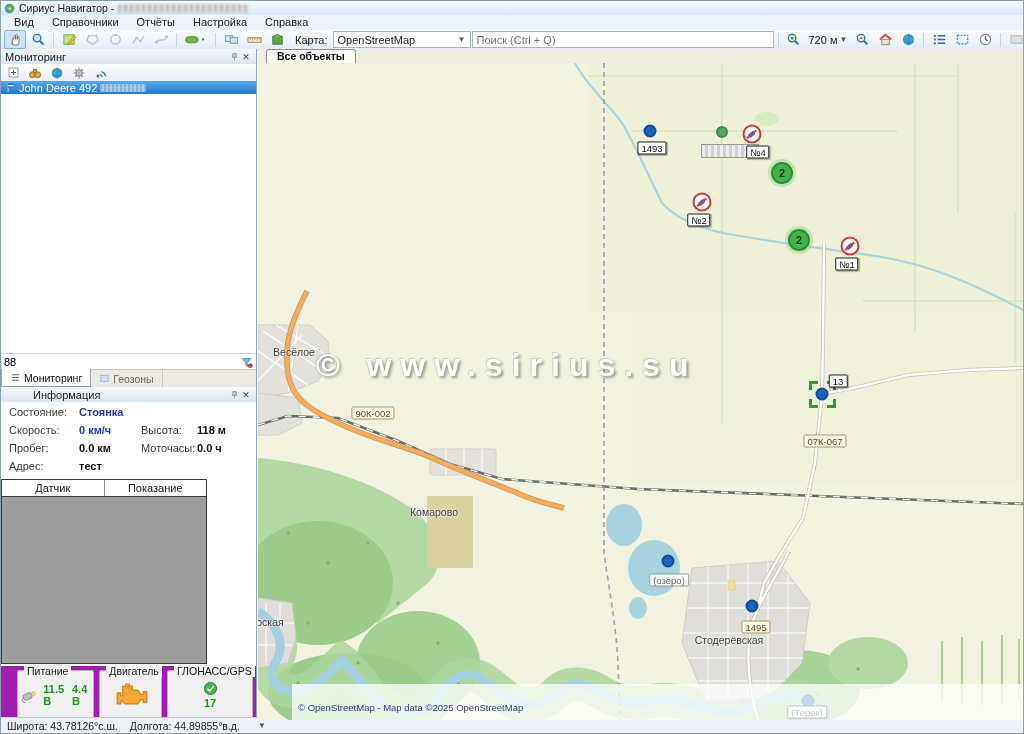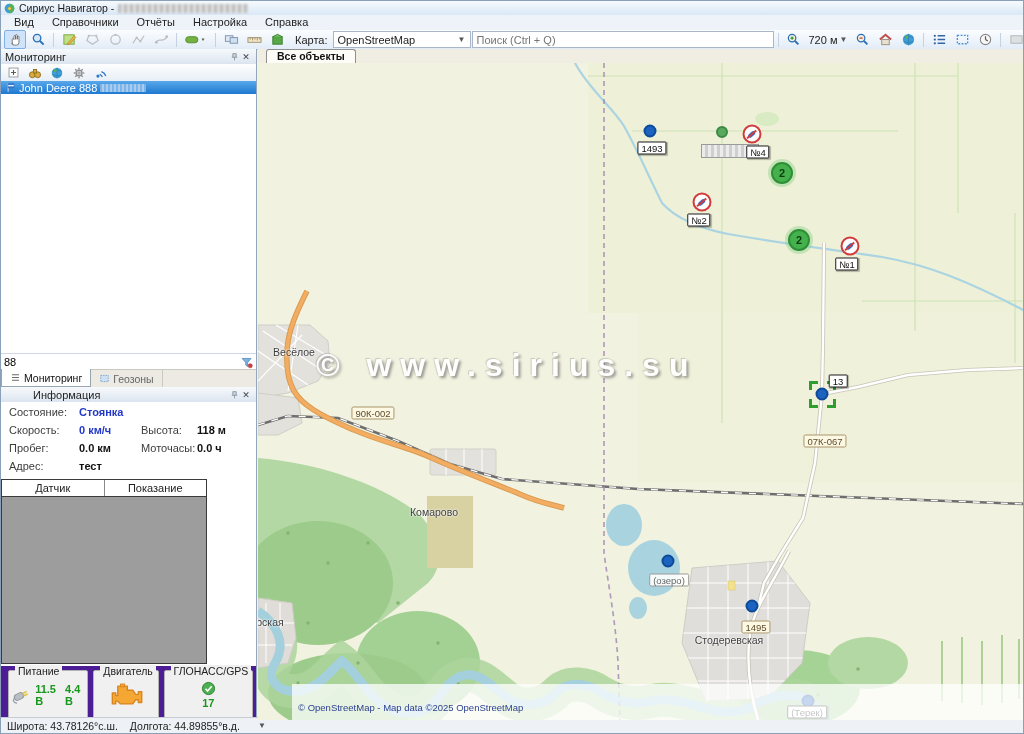--- a/index.html
+++ b/index.html
@@ -54,21 +54,21 @@
   .ilabel{position:absolute;color:#3c3c3c;}
   .ival{position:absolute;font-weight:bold;color:#111;}
   .ival.blue{color:#2238c8;}
   .ival.under{}
   
   #sensors{position:absolute;left:0;top:430px;width:206px;height:185px;border:1px solid #3a3a3a;box-sizing:border-box;background:#9d9d9d;}
   #sensors-head{display:flex;height:16px;background:#fff;border-bottom:1px solid #3a3a3a;}
   .scol{flex:1;display:flex;align-items:center;justify-content:center;color:#222;}
   .scol:first-child{border-right:1px solid #8a8a8a;}
   
-  #gauges{position:absolute;left:0;top:617px;right:0;height:54px;background:#4c1d95;display:flex;gap:5px;padding:4px 3px 0 7px;box-sizing:border-box;}
+  #gauges{position:absolute;left:0;top:617px;right:0;height:54px;background:#a21caf;display:flex;gap:5px;padding:4px 3px 0 16px;box-sizing:border-box;}
   .gbox{position:relative;border:1px solid #b3b3b3;border-radius:2px;background:#f0f0f0;}
   .gbox .glabel{position:absolute;top:-6px;left:6px;background:#f0f0f0;padding:0 3px;font-size:10.5px;color:#222;}
   #gauge-power{width:82px;display:flex;align-items:center;gap:2px;padding-left:2px;}
   .gvals{display:flex;flex-direction:row;justify-content:center;gap:3px;}
   .gval{color:#18971d;font-weight:bold;font-size:11px;}
   #gauge-engine{width:68px;display:flex;align-items:center;justify-content:center;}
   #gauge-gps{width:94px;display:flex;flex-direction:column;align-items:center;justify-content:center;gap:1px;}
   
   #statusbar{position:absolute;left:0;bottom:0;right:0;height:15px;background:#eef1f5;border-top:1px solid #c5ccd4;
              display:flex;align-items:center;gap:12px;padding:0 6px;font-size:10.5px;color:#222;}
@@ -332,21 +332,21 @@
         </svg>
       </span>
     </div>
     <div id="tree">
       <div id="vehicle-row">
         <svg width="10" height="11" viewBox="0 0 14 14">
           <line x1="3" y1="1" x2="3" y2="13" stroke="#d8e6f4" stroke-width="1.2"></line>
           <path d="M3,1.5 h8 v6 h-8 z" fill="#3a7bd5" stroke="#1f5aa8" stroke-width=".6"></path>
           <rect x="3" y="3.7" width="8" height="1.6" fill="#fff"></rect>
         </svg>
-        <span>John Deere 888</span>
+        <span>John Deere 492</span>
         <span id="vehicle-censor"></span>
       </div>
     </div>
     <div id="filter-row">
       <input id="filter-input" value="88" style="">
       <span id="filter-clear">
         <svg width="14" height="13" viewBox="0 0 16 16">
           <path d="M2,3 h11 l-4.2,5 v5 l-2.4,-1.8 v-3.2 z" fill="#7fb2e0" stroke="#3a78b5" stroke-width=".8"></path>
           <circle cx="12" cy="12" r="2.6" fill="#d04040" stroke="#9c2525" stroke-width=".6"></circle>
         </svg>

